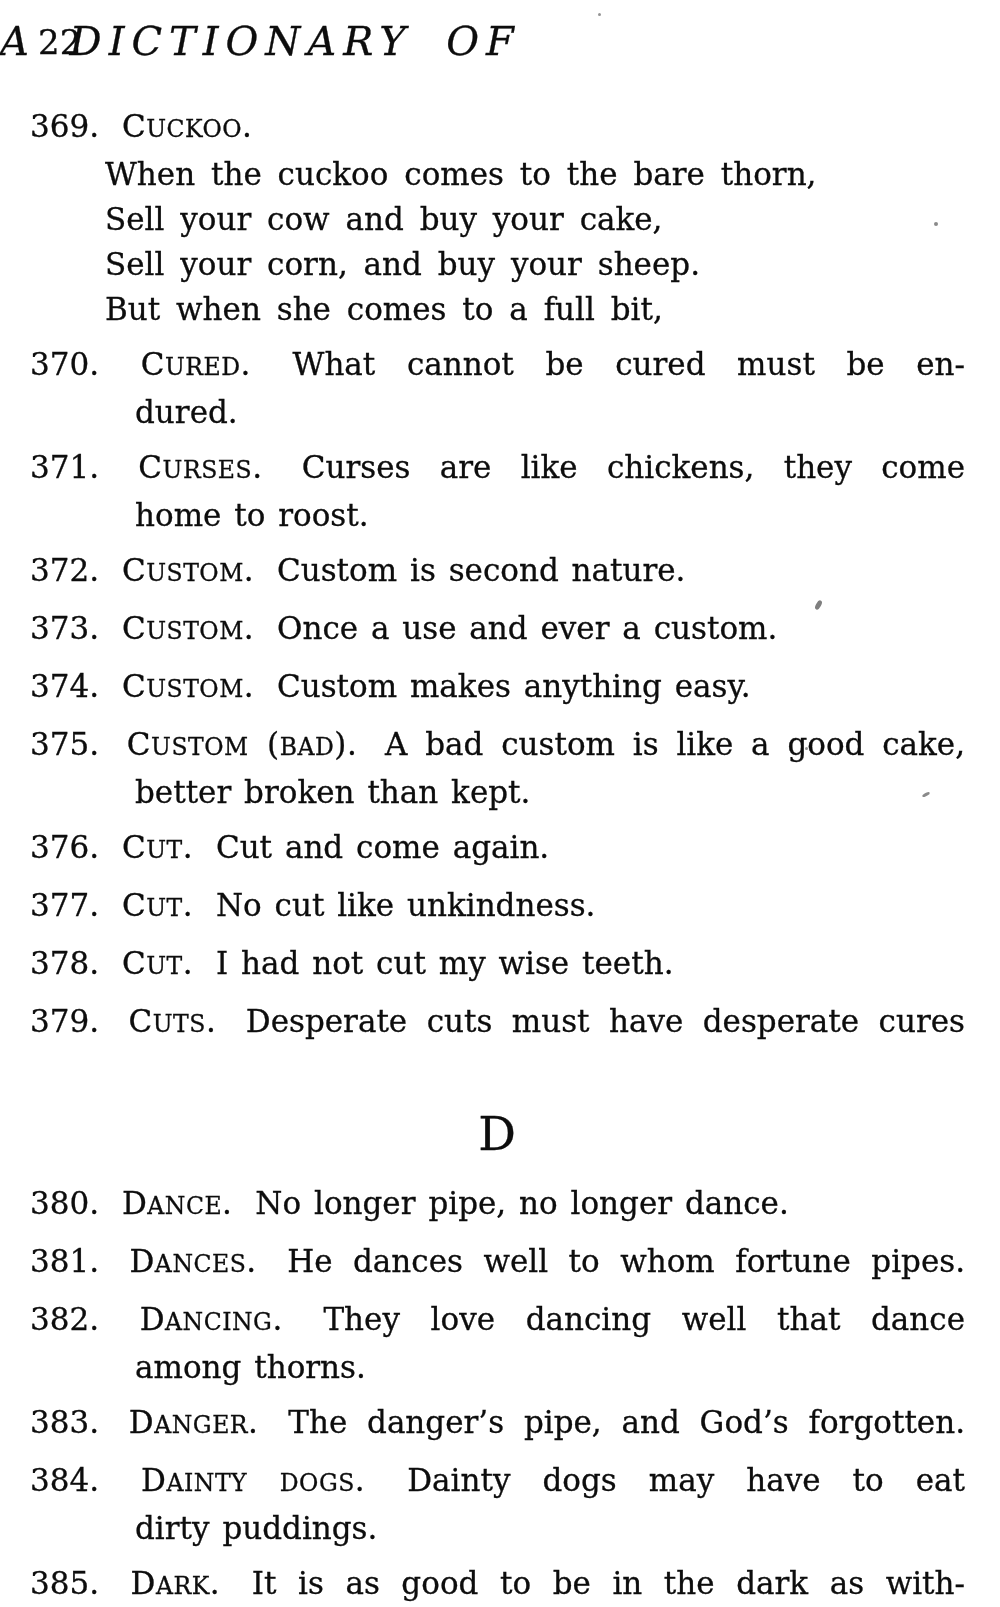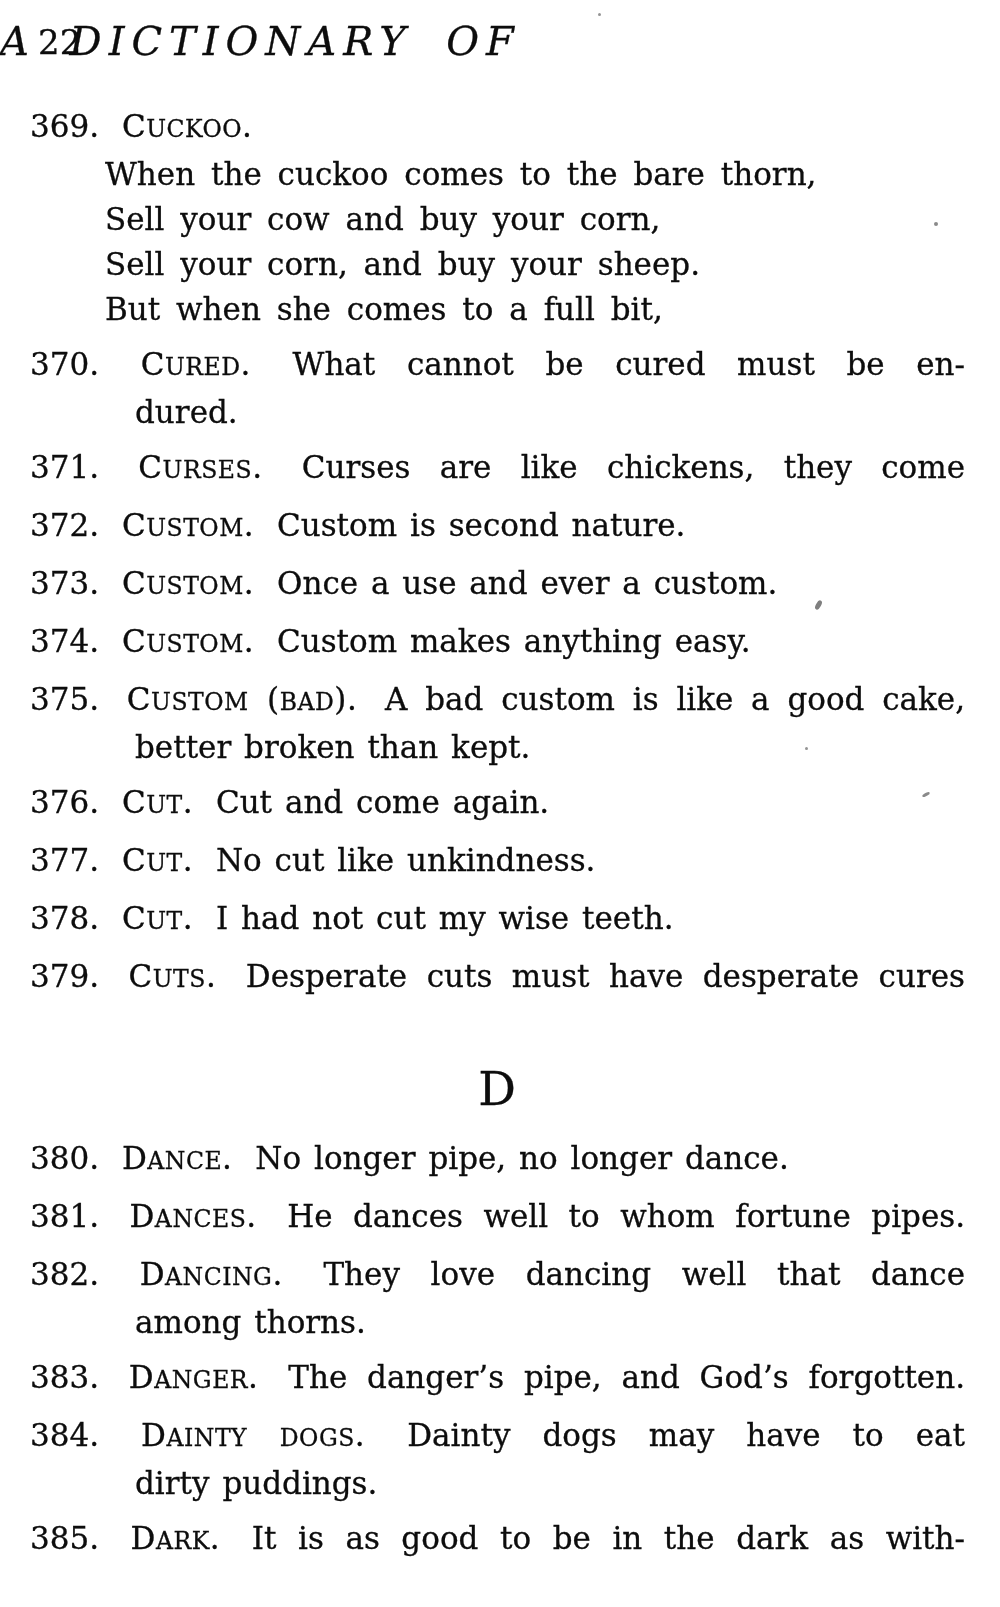--- a/index.html
+++ b/index.html
@@ -68,41 +68,42 @@
 
 <div class="content">
 
   <div class="entry">
     <div class="line first nowr">
       <span class="num">369.</span>
       <span class="hw sc"><span>C</span><span class="sc-small">U</span><span class="sc-small">C</span><span class="sc-small">K</span><span class="sc-small">O</span><span class="sc-small">O</span><span>.</span></span>
     </div>
     <div class="verse">
       <div class="vline">When the cuckoo comes to the bare thorn,</div>
-      <div class="vline">Sell your cow and buy your corn,</div>
+      <div class="vline">Sell your cow and buy your cake,</div>
       <div class="vline">Sell your corn, and buy your sheep.</div>
       <div class="vline">But when she comes to a full bit,</div>
     </div>
   </div>
 
   <div class="entry">
     <div class="line first just">
       <span class="num">370.</span>
       <span class="hw sc"><span>C</span><span class="sc-small">U</span><span class="sc-small">R</span><span class="sc-small">E</span><span class="sc-small">D</span><span>.</span></span>
       <span class="txt">What cannot be cured must be en-</span>
     </div>
     <div class="line cont">dured.</div>
   </div>
 
   <div class="entry">
     <div class="line first just">
       <span class="num">371.</span>
       <span class="hw sc"><span>C</span><span class="sc-small">U</span><span class="sc-small">R</span><span class="sc-small">S</span><span class="sc-small">E</span><span class="sc-small">S</span><span>.</span></span>
       <span class="txt">Curses are like chickens, they come</span>
     </div>
+    <div class="line cont">home to roost.</div>
   </div>
 
   <div class="entry">
     <div class="line first nowr">
       <span class="num">372.</span>
       <span class="hw sc"><span>C</span><span class="sc-small">U</span><span class="sc-small">S</span><span class="sc-small">T</span><span class="sc-small">O</span><span class="sc-small">M</span><span>.</span></span>
       <span class="txt">Custom is second nature.</span>
     </div>
   </div>
 

